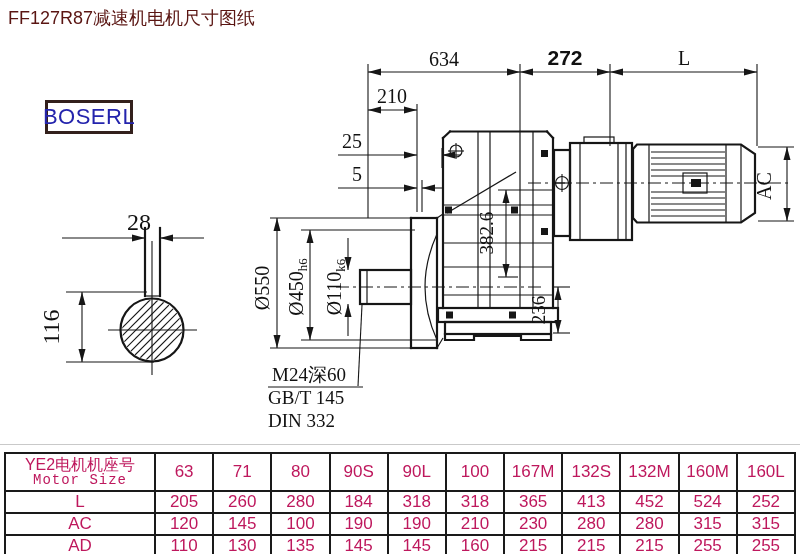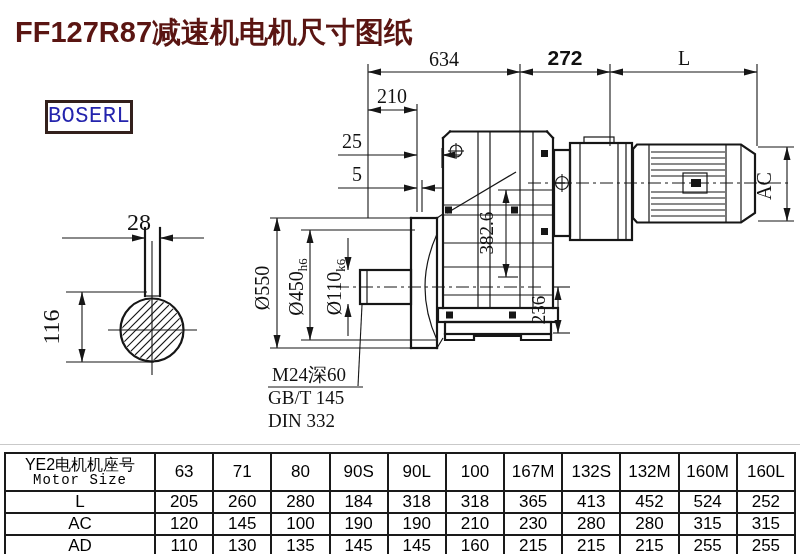--- a/index.html
+++ b/index.html
@@ -1,30 +1,30 @@
 <!DOCTYPE html>
 <html><head>
 <meta charset="utf-8">
 <style>
   html,body{margin:0;padding:0;}
   body{
     width:800px;height:554px;position:relative;background:#ffffff;
     font-family:"Liberation Sans",sans-serif;overflow:hidden;
   }
   .title{
-    position:absolute;left:4px;top:2px;margin:11px;
-    font-size:29px;font-weight:bold;color:#5a1512;white-space:nowrap;
+    position:absolute;left:4px;top:2px;margin:4px;
+    font-size:18px;font-weight:normal;color:#5a1512;white-space:nowrap;
   }
   .brand{
     position:absolute;left:45px;top:100px;width:88px;height:34px;
     border:3px solid #33201c;box-sizing:border-box;
     display:flex;align-items:center;justify-content:center;background:#fff;
   }
   .brand span{
-    font-family:Liberation Mono, monospace;font-size:22px;font-weight:500;
+    font-family:Liberation Sans, sans-serif;font-size:22px;font-weight:500;
     color:#2424ad;letter-spacing:.5px;line-height:1;
   }
   svg.drawing{position:absolute;left:0;top:0;}
   svg .o2{stroke:#161616;stroke-width:2.2;fill:none;stroke-linecap:square;}
   svg .o1{stroke:#161616;stroke-width:1.2;fill:none;}
   svg .dim{stroke:#161616;stroke-width:1.1;fill:none;}
   svg .cl{stroke:#161616;stroke-width:1;fill:none;stroke-dasharray:13 4 3 4;}
   svg .blk{fill:#161616;stroke:none;}
   svg text{fill:#111;}
   .ds{font-family:"Liberation Serif",serif;font-size:20px;}
@@ -32,21 +32,21 @@
   .ds19{font-family:"Liberation Serif",serif;font-size:19px;}
   .db{font-family:"Liberation Sans",sans-serif;font-weight:700;font-size:21px;}
   .tol{font-size:13px;}
   .sep{position:absolute;left:0;top:444px;width:800px;height:0;border-top:1px solid #c9c9c9;}
   table.dims{
     position:absolute;left:4px;top:452px;width:792px;height:100px;
     border-collapse:collapse;table-layout:fixed;background:#fff;
   }
   table.dims td{
     border:2px solid #1a1a1a;text-align:center;vertical-align:middle;
-    font-size:17px;color:#000000;padding:0;overflow:hidden;white-space:nowrap;
+    font-size:17px;color:#be185d;padding:0;overflow:hidden;white-space:nowrap;
   }
   tr.hdr{height:38px;}
   tr.datarow{height:21px;}
   td.hcell{width:148px;line-height:1.1;}
   .hcn{font-size:16px;}
   .hen{font-family:"Liberation Mono",monospace;font-size:14px;letter-spacing:1px;}
 </style>
 </head>
 <body>
 

